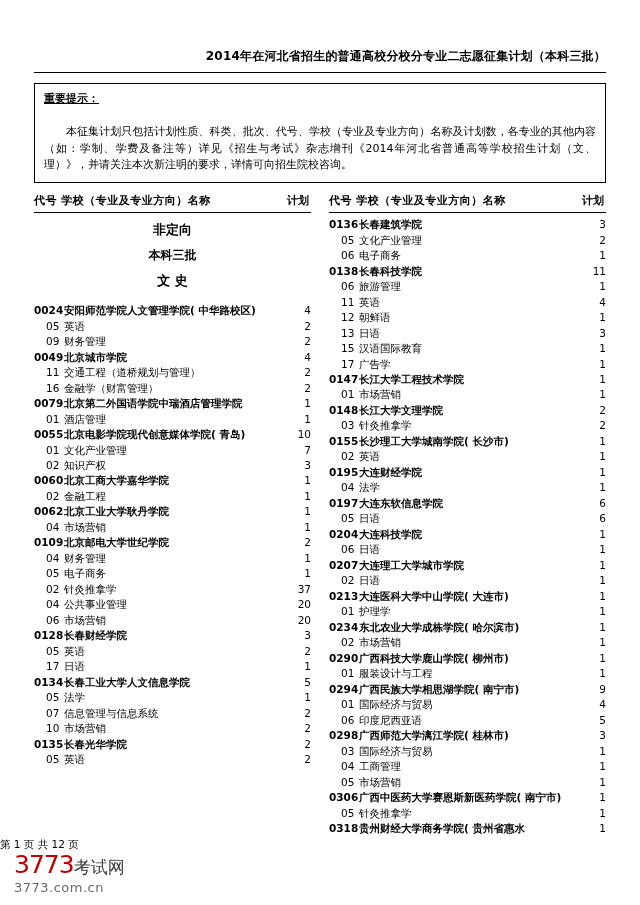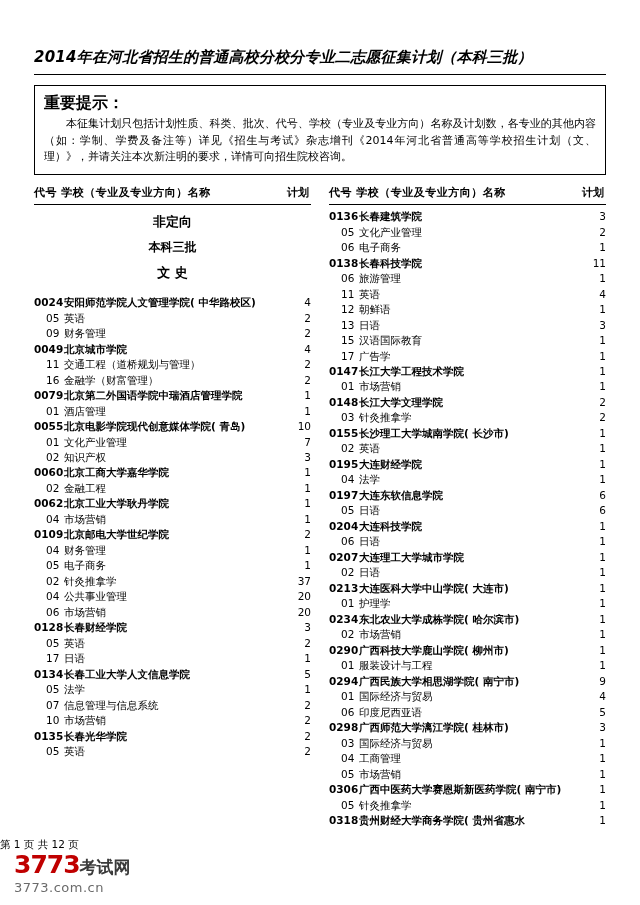--- a/index.html
+++ b/index.html
@@ -16,40 +16,40 @@
     left:0;top:0;
     width:640px;height:905px;
     background:#fff;
   }
   .doc{
     position:absolute;
     left:34px;top:48px;
     width:572px;
   }
   .title{
-    text-align:left;
-    font-size:15px;
+    text-align:right;
+    font-size:12px;
     font-weight:bold;
     letter-spacing:0.2px;
     padding-bottom:7px;
-    font-style:italic;
   }
   .rule{
     border-top:1px solid #000;
     margin:0 0 10px 0;
   }
   .notice-box{
     border:1px solid #000;
     padding:7px 9px 8px 9px;
     margin-bottom:10px;
   }
   .notice-title{
-    font-size:16px;
+    font-size:11px;
     font-weight:bold;
-    margin-bottom:2px;
+    margin-bottom:18px;
+    text-decoration:underline;
   }
   .notice-body{
     font-size:11px;
     line-height:1.52;
     text-indent:2em;
     text-align:justify;
   }
   .cols{
     display:flex;
     gap:18px;
@@ -116,21 +116,21 @@
     font-size:10.5px;
   }
   .watermark{
     position:absolute;
     left:14px;
     top:852px;
     font-family:"DejaVu Sans","Liberation Sans",sans-serif;
   }
   .wm-top{
     font-size:25px;
-    font-weight:bold;
+    font-weight:normal;
     color:#c00000;
     letter-spacing:-1px;
     line-height:1;
   }
   .wm-top .wm-cn{
     color:#3a3a3a;
     font-size:17px;
     letter-spacing:0;
   }
   .wm-bottom{

